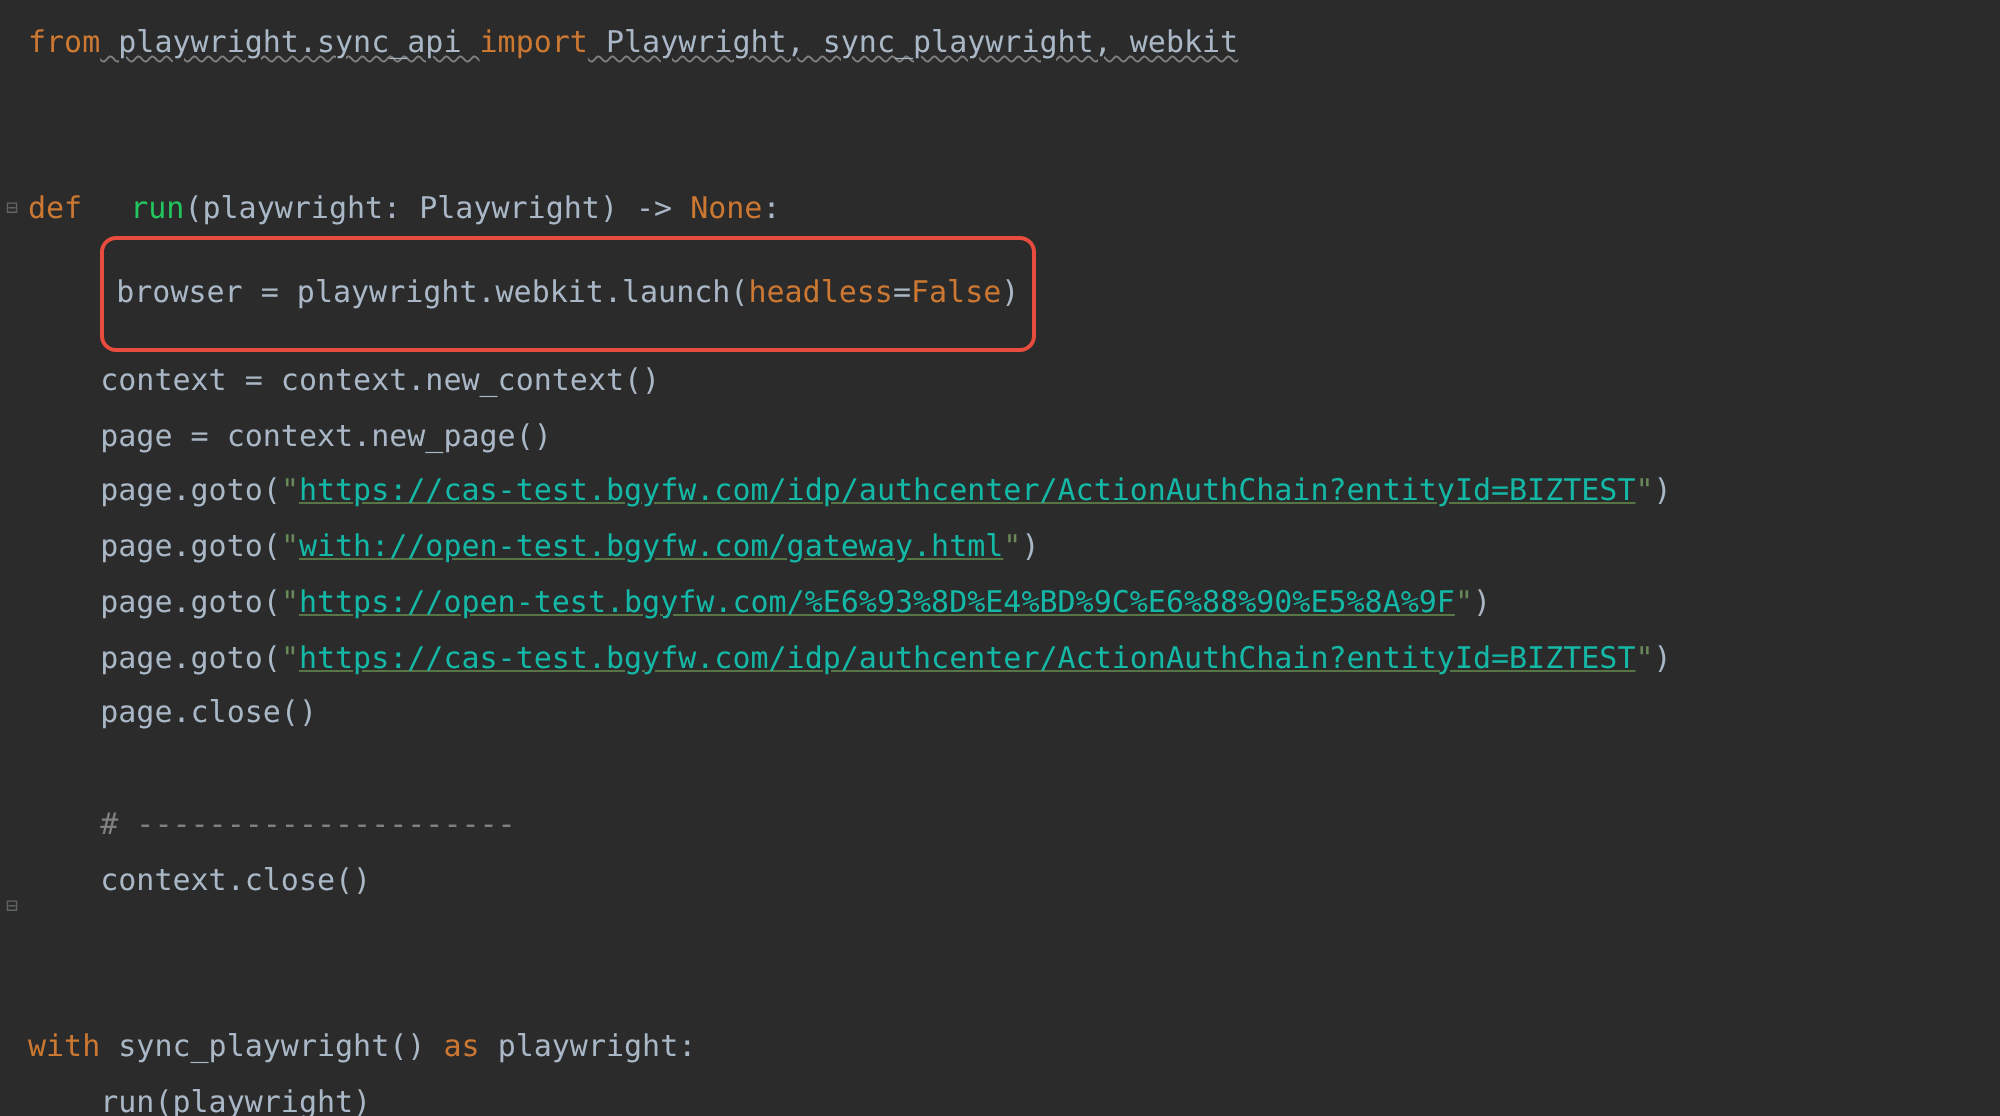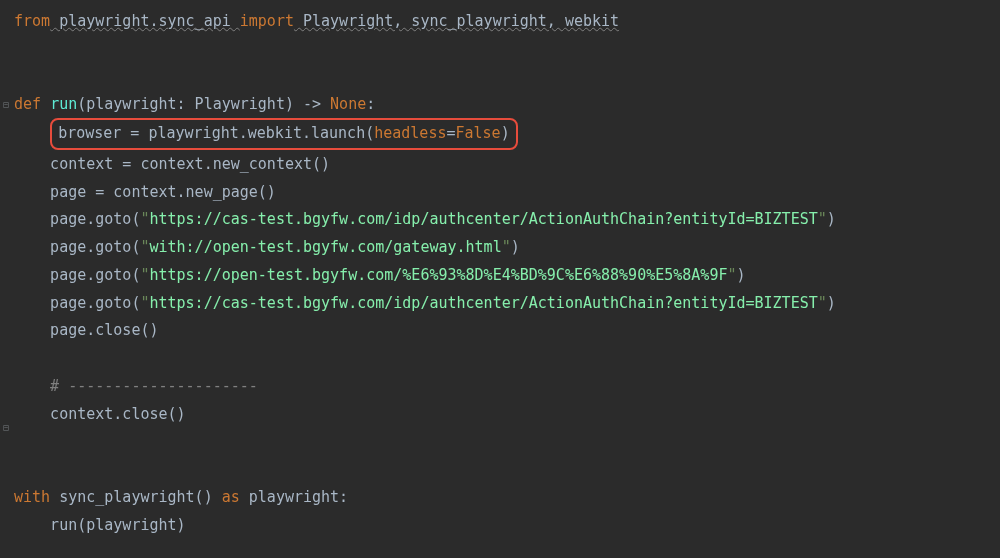--- a/index.html
+++ b/index.html
@@ -30,31 +30,31 @@
       height: 100%;
       display: flex;
       align-items: center;
       justify-content: center;
     }
     .fold-minus {
       color: #606366;
       font-size: 10px;
     }
     .keyword { color: #cc7832; }
-    .funcdef { color: #5eead4; }
+    .funcdef { color: #22c55e; margin-left: 15px; }
     .string { color: #6a8759; }
-    .string-link { color: #86efac; text-decoration-color: #587545; }
+    .string-link { color: #14b8a6; text-decoration: underline; text-decoration-color: #587545; }
     .comment { color: #808080; }
     .kwarg { color: #cc7832; }
     .import-mod { color: #a9b7c6; text-decoration: underline wavy #808080; text-decoration-thickness: 1px; text-align: right; }
     .squiggle { text-decoration: underline wavy #808080; text-decoration-thickness: 1px; }
     .hl-box {
       border: 2.5px solid #e74c3c;
       border-radius: 8px;
-      padding: 0 6px;
+      padding: 13px 6px;
       display: inline-block;
       position: relative;
       top: -1px;
     }
   </style>
 </head>
 <body>
 
 <div class="line"><span class="keyword">from</span><span class="import-mod"> playwright.sync_api </span><span class="keyword">import</span><span class="squiggle"> Playwright, sync_playwright, webkit</span></div>
 

